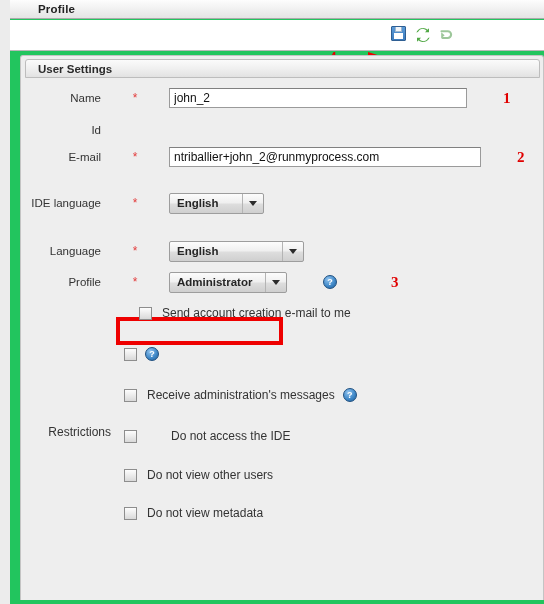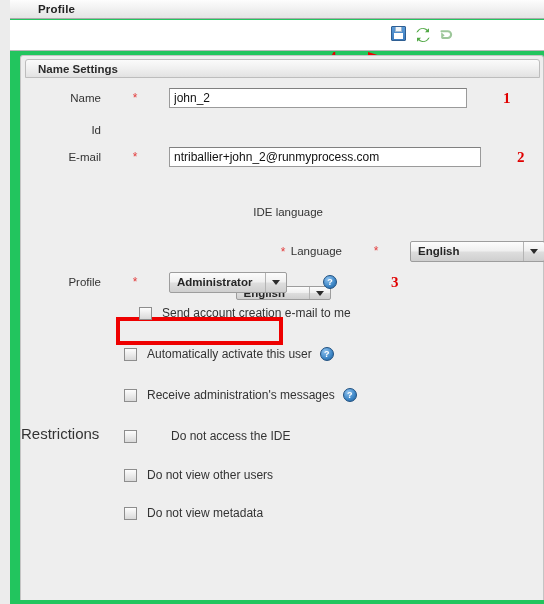--- a/index.html
+++ b/index.html
@@ -319,21 +319,22 @@
     font-size: 12px;
     color: #333333;
     white-space: nowrap;
   }
   .cb-row { position: absolute; display: flex; align-items: center; }
 
   .restrict-label {
     position: absolute;
     left: 0;
     width: 90px;
-    font-size: 15px;
+    text-align: right;
+    font-size: 12px;
     color: #333333;
   }
 </style>
 </head>
 <body>
 
 <div class="window">
 
   <div class="titlebar">
     <span class="titlebar-text">Profile</span>
@@ -375,21 +376,21 @@
           <polygon points="6.6,8.3 3.2,11.4 3.2,5.2" fill="#9dc79a"></polygon>
         </svg>
       </div>
 
     </div>
   </div>
 
   <div class="form-panel">
 
     <div class="section-header">
-      <span class="section-header-text">Name Settings</span>
+      <span class="section-header-text">User Settings</span>
     </div>
 
     <div class="row" style="top:29px;">
       <span class="label">Name</span>
       <span class="req">*</span>
       <input class="textfield tf-name" type="text" value="john_2" style="">
       <span class="marker">1</span>
     </div>
 
     <div class="row" style="top:61px;">
@@ -399,32 +400,32 @@
     </div>
 
     <div class="row" style="top:88px;">
       <span class="label">E-mail</span>
       <span class="req">*</span>
       <input class="textfield tf-email" type="text" value="ntriballier+john_2@runmyprocess.com" style="">
       <span class="marker">2</span>
     </div>
 
 
-    <div class="row" style="top:150px;flex-direction:column;">
+    <div class="row" style="top:134px;">
       <span class="label">IDE language</span>
       <span class="req">*</span>
       <div class="dropdown dd-ide">
         <span class="dd-text">English</span>
         <span class="dd-arrow">
             <i class="caret"></i>
           </span>
       </div>
     </div>
 
-    <div class="row" style="top:182px;justify-content:flex-end;">
+    <div class="row" style="top:182px;">
       <span class="label">Language</span>
       <span class="req">*</span>
       <div class="dropdown dd-lang">
         <span class="dd-text">English</span>
         <span class="dd-arrow">
             <i class="caret"></i>
           </span>
       </div>
     </div>
 
@@ -443,21 +444,20 @@
 
     <div class="highlight-box"></div>
 
     <div class="cb-row" style="left:118px; top:250px;">
       <span class="checkbox"></span>
       <span class="cb-label">Send account creation e-mail to me</span>
     </div>
 
     <div class="cb-row" style="left:103px; top:291px;">
       <span class="checkbox"></span>
-      <span class="cb-label">Automatically activate this user</span>
       <span class="help-icon">?</span>
     </div>
 
     <div class="cb-row" style="left:103px; top:332px;">
       <span class="checkbox"></span>
       <span class="cb-label">Receive administration's messages</span>
       <span class="help-icon">?</span>
     </div>
 
     <span class="restrict-label" style="top:369px;">Restrictions</span>

